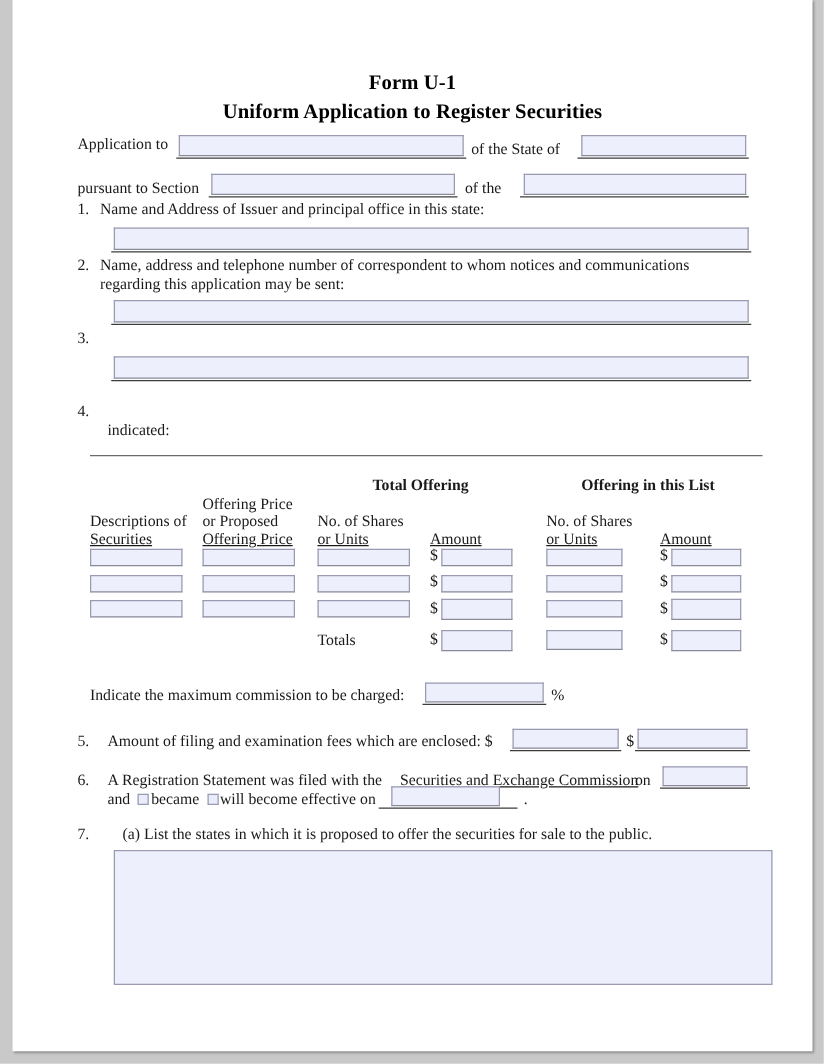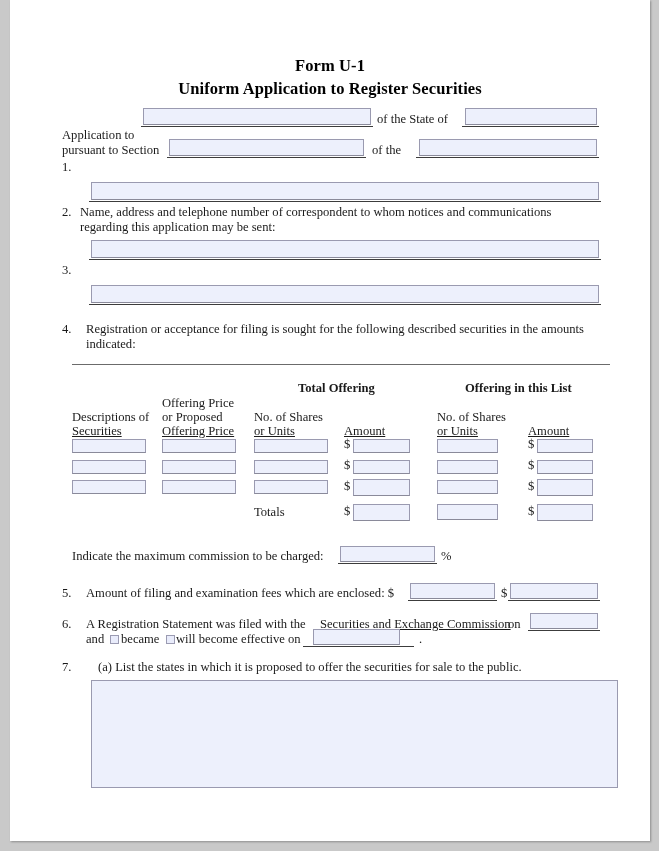--- a/index.html
+++ b/index.html
@@ -110,52 +110,52 @@
 </head>
 <body>
 
 <div id="viewport">
   <div id="page">
     <div id="content">
 
       <div class="title l1">Form U-1</div>
       <div class="title l2">Uniform Application to Register Securities</div>
 
-      <div class="txt" style="left:52px; top:128px;">Application to</div>
+      <div class="txt" style="left:52px; top:108px;">Application to</div>
       <div class="fld" style="left:133px; top:108px; width:228px; height:17px;"></div>
       <div class="rule" style="left:131px; top:126px; width:232px;"></div>
 
       <div class="txt" style="left:367px; top:112px;">of the State of</div>
       <div class="fld" style="left:455px; top:108px; width:132px; height:17px;"></div>
       <div class="rule" style="left:452px; top:126px; width:137px;"></div>
 
       <div class="txt" style="left:52px; top:143px;">pursuant to Section</div>
       <div class="fld" style="left:159px; top:139px; width:195px; height:17px;"></div>
       <div class="rule" style="left:157px; top:157px; width:199px;"></div>
 
       <div class="txt" style="left:362px; top:143px;">of the</div>
       <div class="fld" style="left:409px; top:139px; width:178px; height:17px;"></div>
       <div class="rule" style="left:406px; top:157px; width:183px;"></div>
 
       <div class="txt" style="left:52px; top:160px;">1.</div>
+      <div class="txt" style="left:70px; top:160px;">Name and Address of Issuer and principal office in this state:</div>
       <div class="fld" style="left:81px; top:182px; width:508px; height:18px;"></div>
       <div class="rule" style="left:79px; top:201px; width:512px;"></div>
 
       <div class="txt" style="left:52px; top:205px;">2.</div>
       <div class="txt" style="left:70px; top:220px;">regarding this application may be sent:</div>
       <div class="txt" style="left:70px; top:205px;">Name, address and telephone number of correspondent to whom notices and communications</div>
       <div class="fld" style="left:81px; top:240px; width:508px; height:18px;"></div>
       <div class="rule" style="left:79px; top:259px; width:512px;"></div>
 
       <div class="txt" style="left:52px; top:263px;">3.</div>
       <div class="fld" style="left:81px; top:285px; width:508px; height:18px;"></div>
       <div class="rule" style="left:79px; top:304px; width:512px;"></div>
 
       <div class="txt" style="left:52px; top:322px;">4.</div>
-      <div class="txt" style="left:76px; top:322px;">Registration or acceptance for filing is sought for the following described securities in the amounts</div>
       <div class="txt" style="left:76px; top:337px;">indicated:</div>
 
       <div class="hr-wide" style="left:62px; top:364px; width:538px;"></div>
 
       <div class="txt bold" style="left:288px; top:381px;">Total Offering</div>
       <div class="txt bold" style="left:455px; top:381px;">Offering in this List</div>
 
       <div class="txt" style="left:62px; top:410px;">Descriptions of</div>
       <div class="txt uline" style="left:62px; top:424px;">Securities</div>
 

